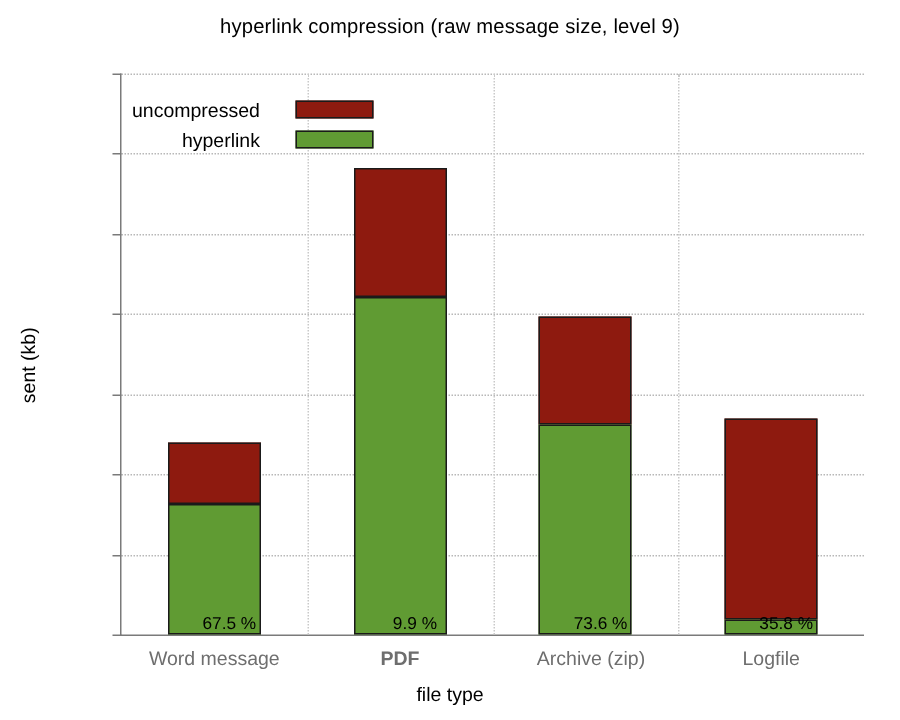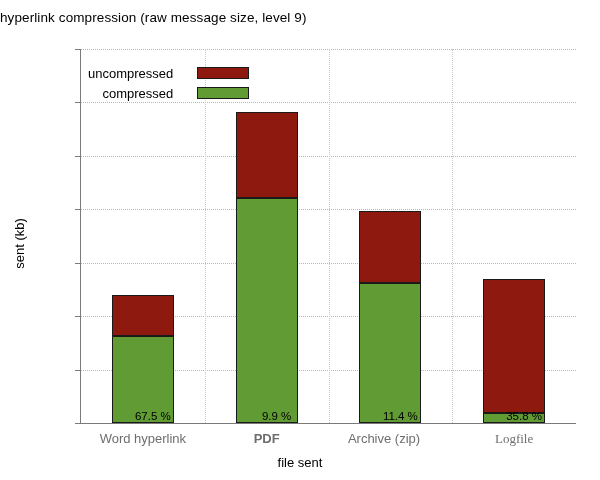--- a/index.html
+++ b/index.html
@@ -19,21 +19,21 @@
     left: 0; top: 0;
     width: 600px;
     height: 480px;
   }
   
   .chart-title {
     position: absolute;
     left: 0;
     top: 10px;
     width: 600px;
-    text-align: left;
+    text-align: center;
     font-size: 13.5px;
     color: #000000;
     letter-spacing: 0.1px;
     white-space: nowrap;
   }
   
   .plot-area {
     position: absolute;
     left: 80px;
     top: 49px;
@@ -187,45 +187,45 @@
           <div class="seg-label">67.5 %</div>
         </div>
         <div class="bar-group" style="left: 154.625px;">
           <div class="seg" style="background: rgb(142, 26, 15); bottom: 225.469px; height: 85.4857px;"></div>
           <div class="seg" style="background: rgb(96, 155, 51); bottom: 0px; height: 225.469px;"></div>
           <div class="seg-label">9.9 %</div>
         </div>
         <div class="bar-group" style="left: 278.375px;">
           <div class="seg" style="background: rgb(142, 26, 15); bottom: 139.983px; height: 71.5943px;"></div>
           <div class="seg" style="background: rgb(96, 155, 51); bottom: 0px; height: 139.983px;"></div>
-          <div class="seg-label">11.4 %</div>
+          <div class="seg-label">73.6 %</div>
         </div>
         <div class="bar-group" style="left: 402.125px;">
           <div class="seg" style="background: rgb(142, 26, 15); bottom: 9.93771px; height: 134.319px;"></div>
           <div class="seg" style="background: rgb(96, 155, 51); bottom: 0px; height: 9.93771px;"></div>
           <div class="seg-label">35.8 %</div>
         </div>
       </div>
     <div id="x-axis-ticks">
-        <div class="xtick-label" style="left: -18.125px;">Word hyperlink</div>
+        <div class="xtick-label" style="left: -18.125px;">Word message</div>
         <div class="xtick-label" style="left: 105.625px; font-weight: bold;">PDF</div>
-        <div class="xtick-label" style="left: 223px;">Archive (zip)</div>
-        <div class="xtick-label" style="left: 353.125px; font-family: Liberation Serif, serif;">Logfile</div>
+        <div class="xtick-label" style="left: 233px;">Archive (zip)</div>
+        <div class="xtick-label" style="left: 353.125px;">Logfile</div>
       </div>
 
     <div class="y-axis-label">sent (kb)</div>
 
     <div class="legend" id="legend">
         <div class="legend-row">
           <span class="legend-text">uncompressed</span>
           <span class="legend-swatch" style="background: rgb(142, 26, 15);"></span>
         </div>
         <div class="legend-row">
-          <span class="legend-text">compressed</span>
+          <span class="legend-text">hyperlink</span>
           <span class="legend-swatch" style="background: rgb(96, 155, 51);"></span>
         </div>
       </div>
 
   </div>
 
-  <div class="x-axis-label">file sent</div>
+  <div class="x-axis-label">file type</div>
 
 </div>
 
 </body></html>

